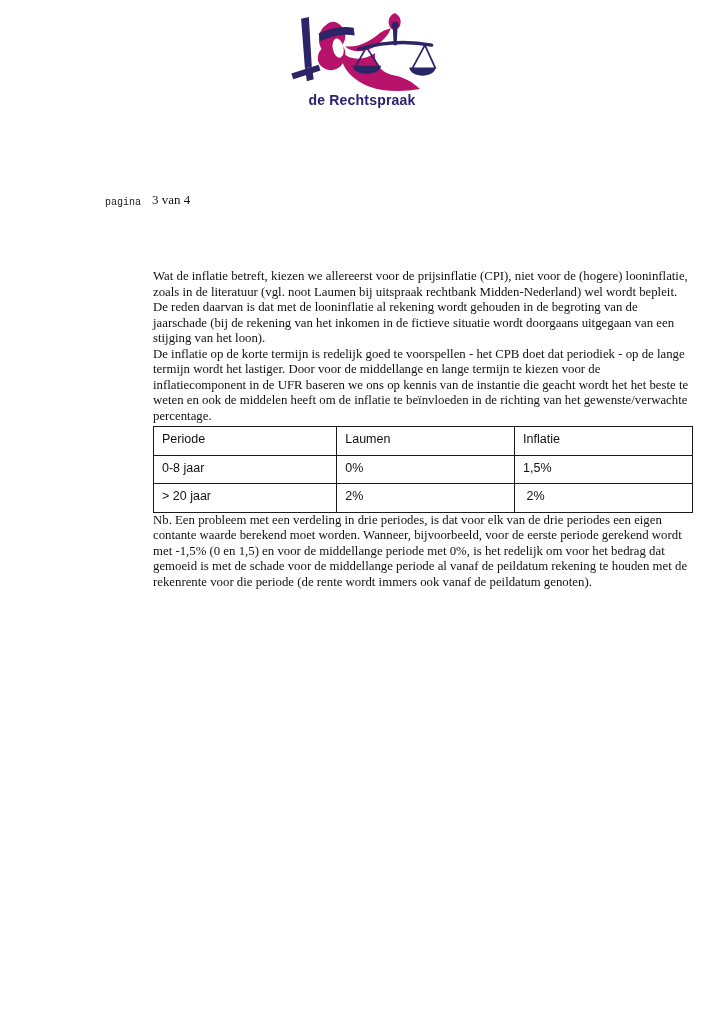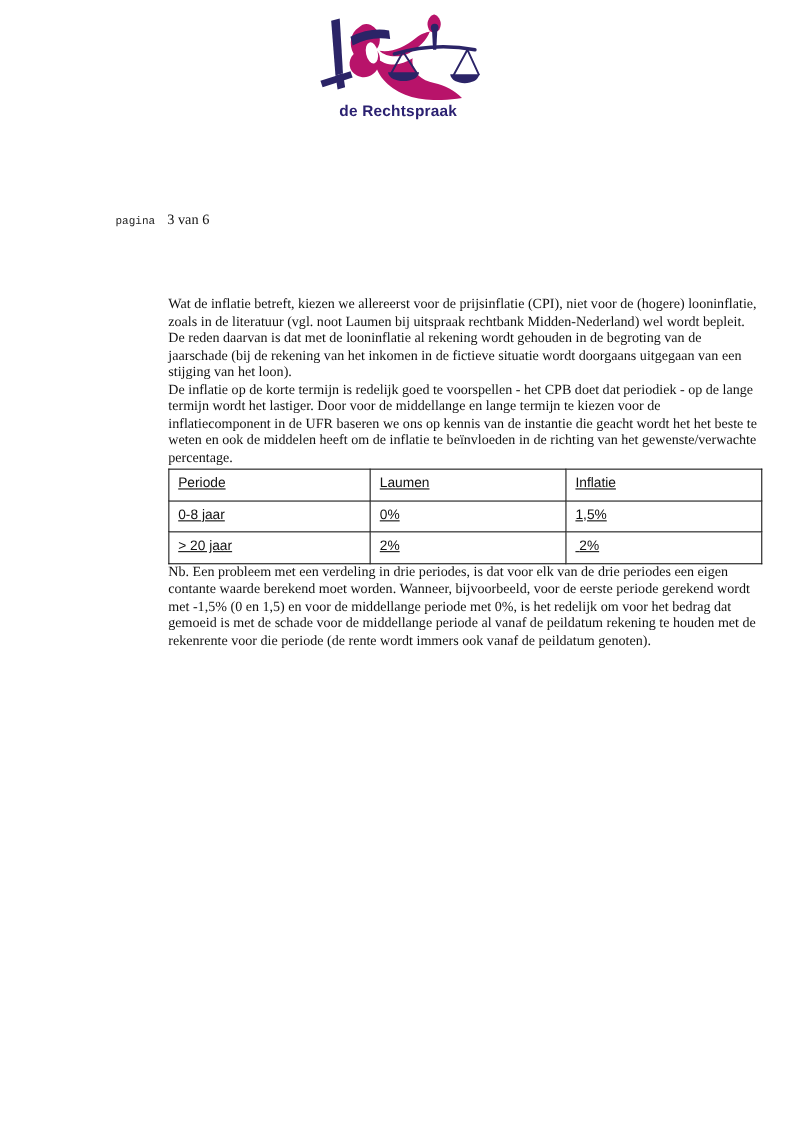--- a/index.html
+++ b/index.html
@@ -68,21 +68,20 @@
     color: #111111;
   }
   table.rates th, table.rates td {
     border: 1px solid #1a1a1a;
     text-align: left;
     font-weight: 400;
     vertical-align: top;
     padding: 5px 8px 7px 8px;
     height: 27px;
     white-space: pre-wrap;
-    text-decoration: underline;
   }
 </style>
 </head>
 <body>
 
 <div class="logo-block">
   <svg class="logo-art" width="152" height="78" viewBox="0 0 155 80" aria-hidden="true">
 
     <g fill="#b8136a">
       <path d="M60,34 C72,36 84,30 94,22 C99,18 103,17 107,16 C104,24 97,31 88,36 C78,41 66,40 60,34 Z"></path>
@@ -109,21 +108,21 @@
     <g>
       <path fill="#b8136a" d="M41,12 C33,17 31,28 36,37 C30,43 31,53 39,57 C47,61 55,57 58,51 C62,44 61,37 57,33 C63,26 61,15 52,10 C48,8 44,9 41,12 Z"></path>
       <ellipse cx="53" cy="36" rx="5.5" ry="10" transform="rotate(-12 53 36)" fill="#ffffff"></ellipse>
       <path fill="#2b2467" d="M33,21 Q51,12 69,15 L70,23 Q52,20 35,29 Z"></path>
     </g>
   </svg>
   <div class="logo-wordmark">de Rechtspraak</div>
 </div>
 
 <span class="meta-label">pagina</span>
-<span class="meta-value">3 van 6</span>
+<span class="meta-value">3 van 4</span>
 
 <div class="content">
   <p>Wat de inflatie betreft, kiezen we allereerst voor de prijsinflatie (CPI), niet voor de (hogere) looninflatie, zoals in de literatuur (vgl. noot Laumen bij uitspraak rechtbank Midden-Nederland) wel wordt bepleit. De reden daarvan is dat met de looninflatie al rekening wordt gehouden in de begroting van de jaarschade (bij de rekening van het inkomen in de fictieve situatie wordt doorgaans uitgegaan van een stijging van het loon).</p>
   <p>De inflatie op de korte termijn is redelijk goed te voorspellen - het CPB doet dat periodiek - op de lange termijn wordt het lastiger. Door voor de middellange en lange termijn te kiezen voor de inflatiecomponent in de UFR baseren we ons op kennis van de instantie die geacht wordt het het beste te weten en ook de middelen heeft om de inflatie te beïnvloeden in de richting van het gewenste/verwachte percentage.</p>
 
   <table class="rates">
     <colgroup>
       <col style="width:34%">
         <col style="width:33%">
         <col style="width:33%">

